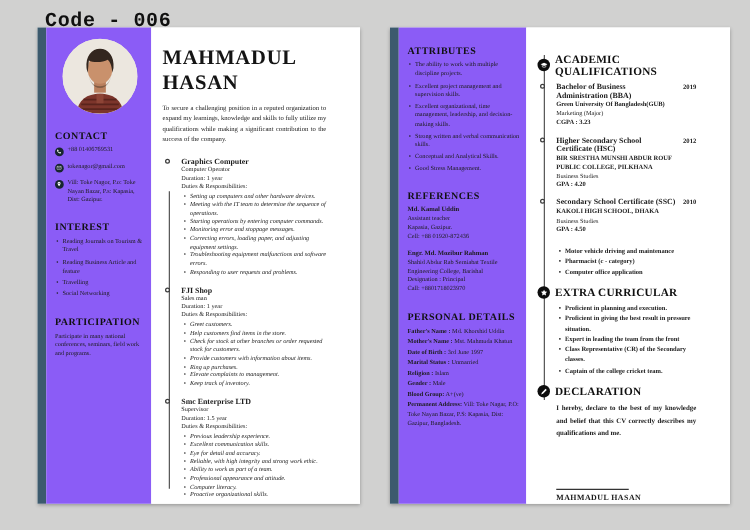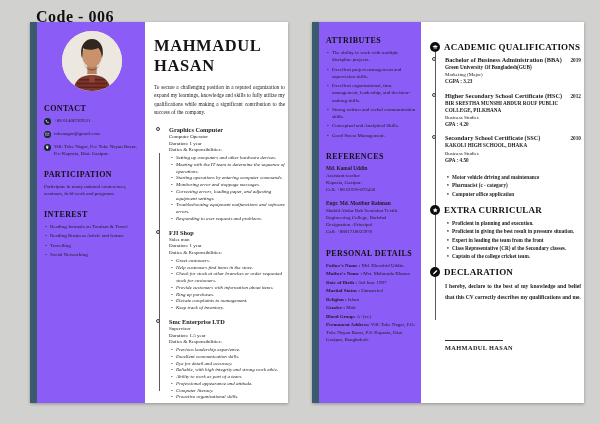--- a/index.html
+++ b/index.html
@@ -1,46 +1,46 @@
 <!DOCTYPE html>
 <html><head>
 <meta charset="utf-8">
 <style>
   *{margin:0;padding:0;box-sizing:border-box}
   html,body{width:600px;height:424px}
   body{background:#d1d1d0;font-family:"Liberation Serif",serif;color:#1c1c1c;position:relative;overflow:hidden}
-  .code-badge{position:absolute;left:36px;top:8px;font-family:Liberation Serif, serif;font-weight:bold;font-size:16px;color:#101010;letter-spacing:.5px}
+  .code-badge{position:absolute;left:36px;top:8px;font-family:Liberation Mono, monospace;font-weight:bold;font-size:16px;color:#101010;letter-spacing:.5px}
   .page{position:absolute;top:22px;height:381px;background:#fff;display:flex;box-shadow:0 1px 3px rgba(0,0,0,.3)}
   .page1{left:30px;width:258px}
   .page2{left:312px;width:272px}
   .stripe{width:7px;background:#3c5a6d;flex:none}
   .side{background:#8b5cf6;flex:none;padding:0 5px 8px 7px}
-  .page1 .side{width:108px}
+  .page1 .side{width:84px}
   .page2 .side{width:102px;padding-top:12px}
   .side h3{font-size:8px;font-weight:bold;letter-spacing:.4px;margin:13px 0 4px;color:#101010}
   .side .stxt{font-size:5px;line-height:1.4}
   .photo{width:60px;height:60px;border-radius:50%;margin:9px auto 0;overflow:hidden;background:#ece7df}
   .photo svg{display:block;width:100%;height:100%}
   .citem{display:flex;gap:3px;margin-bottom:5px;align-items:flex-start}
   .cicon{width:7px;height:7px;border-radius:50%;background:#17262e;flex:none;display:flex;align-items:center;justify-content:center;margin-top:1px}
   .cicon svg{width:4.5px;height:4.5px}
   ul.sbullets{list-style:none}
   ul.sbullets li{font-size:5px;line-height:1.45;margin-bottom:2px;padding-left:6px;position:relative}
   ul.sbullets li::before{content:"•";position:absolute;left:1px;top:0}
   .refp{margin-bottom:6px}
   .refname{font-size:5.3px;font-weight:bold;margin-bottom:1px}
   .refline{font-size:5px;line-height:1.45}
   .pfield{font-size:5px;line-height:1.5;margin-bottom:1px}
   .pfield b{font-weight:bold}
-  .main{flex:1;padding:12px 3px 8px 9px;background:#fff;position:relative}
+  .main{flex:1;padding:12px 27px 8px 9px;background:#fff;position:relative}
   .vline{position:absolute;width:1px;background:#5a5a5a}
   .vline1{left:14px;top:131px;height:238px}
   .vline2{left:14px;top:22px;height:276px}
   .cand-name{font-size:16.5px;font-weight:bold;letter-spacing:.6px;margin:2px 0 7px;color:#141414}
-  .sec-hdr{display:flex;align-items:flex-start;gap:4px;font-weight:bold;font-size:9px;letter-spacing:.2px;margin:0 0 4px;color:#101010;position:relative}
+  .sec-hdr{display:flex;align-items:center;gap:4px;font-weight:bold;font-size:9px;letter-spacing:.2px;margin:0 0 4px;color:#101010;position:relative}
   .sec-icon{width:10px;height:10px;border-radius:50%;background:#0d0d0d;display:flex;align-items:center;justify-content:center;flex:none}
   .sec-icon svg{width:6.5px;height:6.5px}
   .about-txt{font-size:5.3px;line-height:1.6;text-align:justify;margin-bottom:9px}
   .sec-body{padding-left:15px;margin-bottom:7px}
   .entry{position:relative;margin-bottom:6px}
   .tl-dot{position:absolute;left:-13px;top:1px;width:4px;height:4px;border:1px solid #3a3a3a;border-radius:50%;background:#fff}
   .entry-title{font-size:6.3px;font-weight:bold;margin-bottom:1px}
   .trow{display:flex;justify-content:space-between;align-items:baseline}
   .year{font-size:5.3px;font-weight:bold;margin-left:4px}
   .meta{font-size:5px;line-height:1.35}
@@ -110,33 +110,33 @@
               </svg>
             </span>
             <span class="stxt">Vill: Toke Nagor, P.o: Toke Nayan Bazar, P.s: Kapasia, Dist: Gazipur.</span>
           </div>
         </div>
     </section>
 
 
 
     <section>
-      <h3>PARTICIPATION</h3>
-      <div class="stxt">Participate in many national conferences, seminars, field work and programs.</div>
-    </section>
-
-    <section>
       <h3>INTEREST</h3>
       <ul class="sbullets">
 
       <li>Reading Journals on Tourism &amp; Travel</li>
           <li>Reading Business Article and feature</li>
           <li>Travelling</li>
           <li>Social Networking</li>
         </ul>
+    </section>
+
+    <section>
+      <h3>PARTICIPATION</h3>
+      <div class="stxt">Participate in many national conferences, seminars, field work and programs.</div>
     </section>
   </aside>
 
   <div class="main">
     <div class="vline vline1"></div>
 
     <h1 class="cand-name">MAHMADUL HASAN</h1>
 
     <p class="about-txt">To secure a challenging position in a reputed organization to expand my learnings, knowledge and skills to fully utilize my qualifications while making a significant contribution to the success of the company.</p>
 

